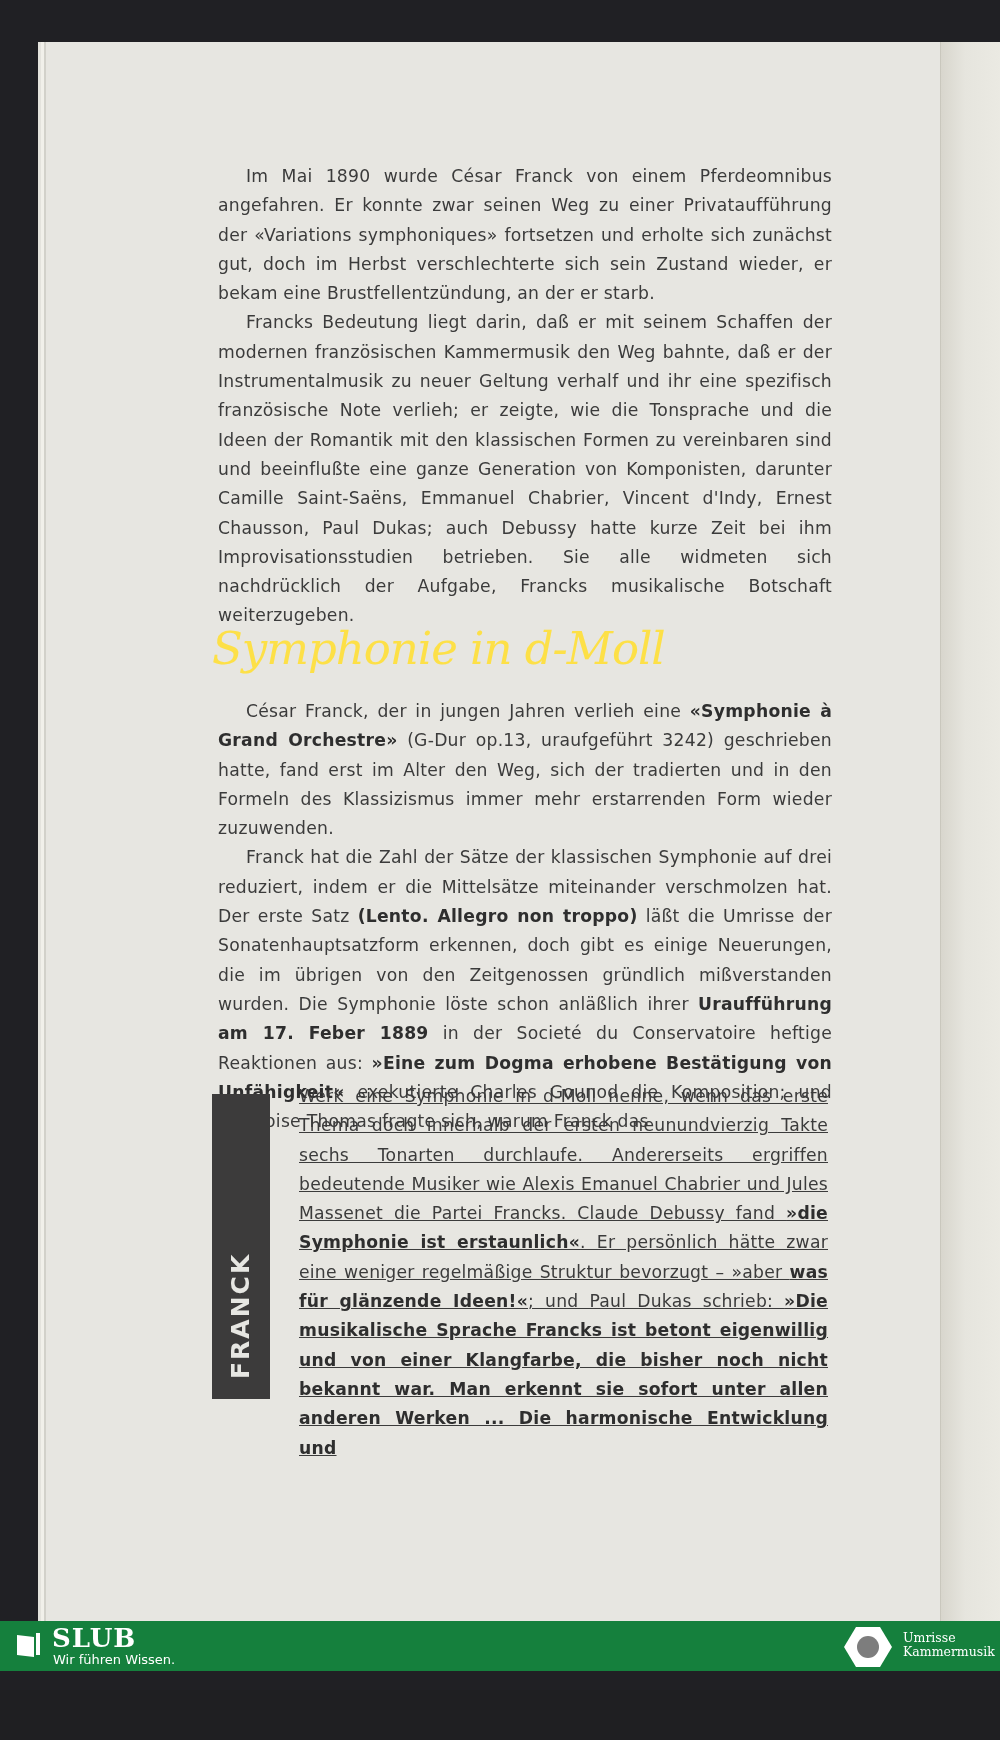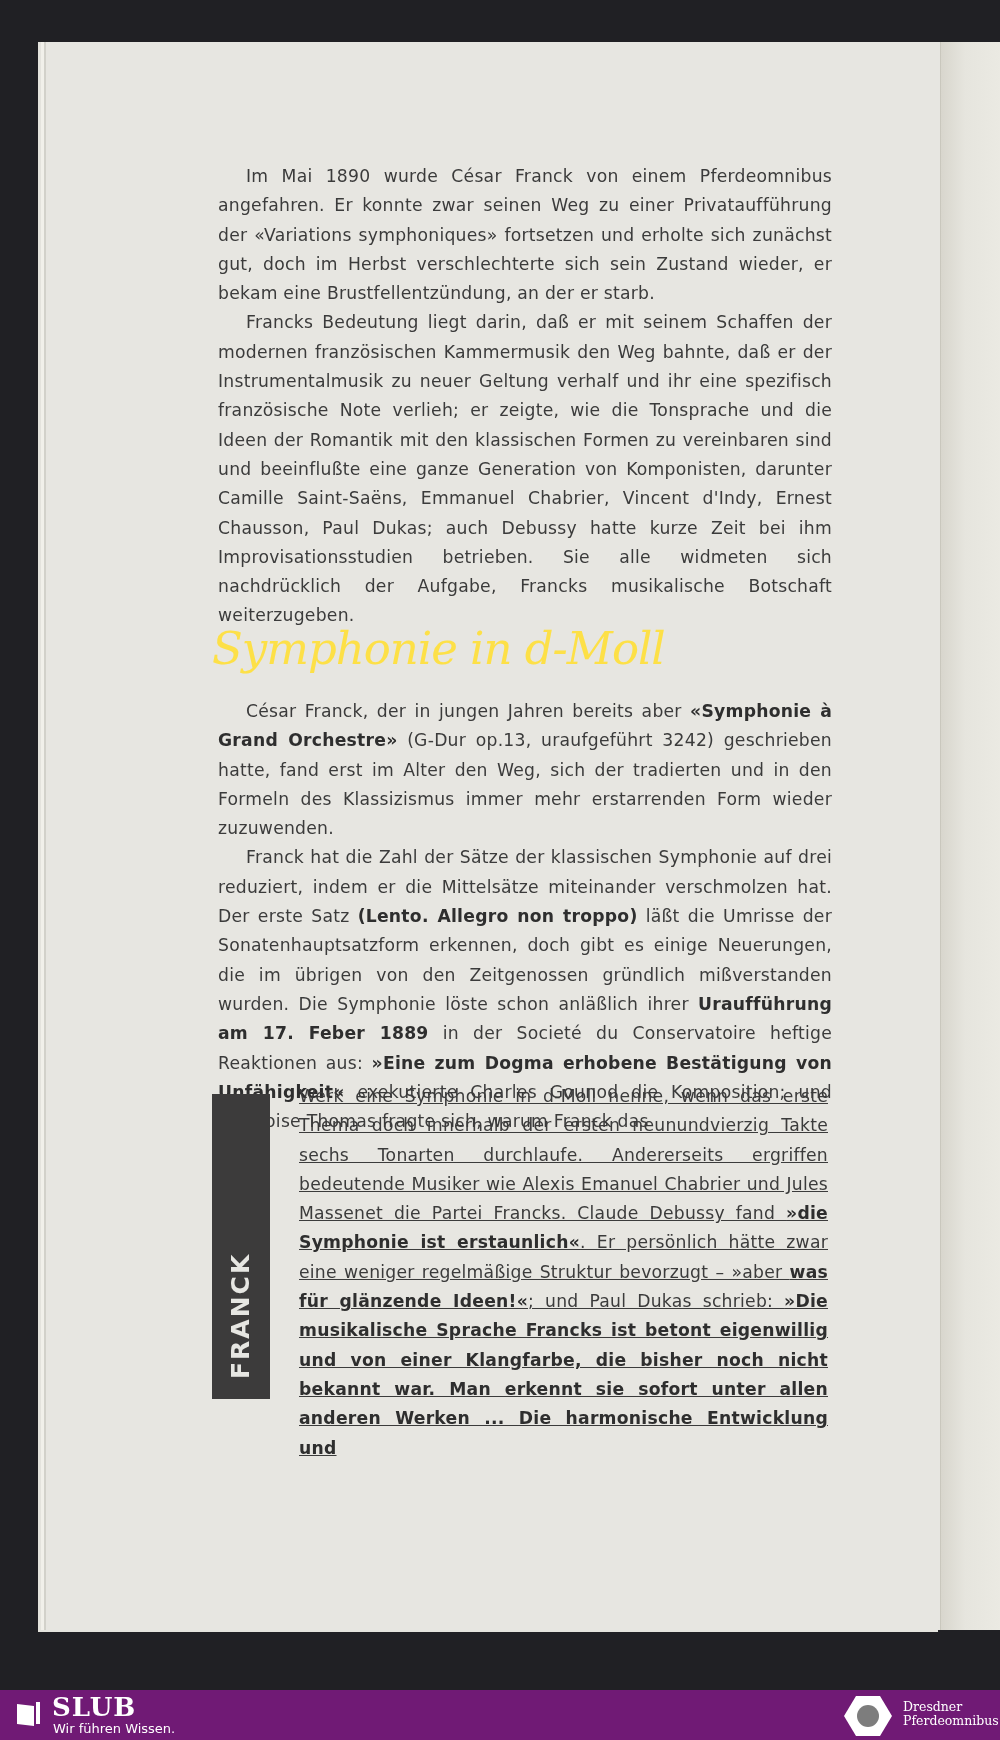--- a/index.html
+++ b/index.html
@@ -48,22 +48,22 @@
     background:#3c3b3b;
   }
   .tab-label {
     position:absolute; left:50%; bottom:20px;
     transform-origin:left bottom;
     transform:translateX(14px) rotate(-90deg);
     color:#e6e6e2; font-weight:bold; font-size:25px; letter-spacing:2px;
     white-space:nowrap;
   }
   .footer {
-    position:absolute; left:0; top:1690px; width:1000px; height:50px;
-    background:#701a75;
+    position:absolute; left:0; top:1621px; width:1000px; height:50px;
+    background:#15803d;
   }
   .slub-icon { position:absolute; left:14px; top:10px; width:28px; height:28px; }
   .slub-name {
     position:absolute; left:52px; top:2px; color:#fff;
     font-family:"DejaVu Serif", serif; font-size:26px; font-weight:bold; letter-spacing:1px;
   }
   .slub-tag {
     position:absolute; left:53px; top:31px; color:#fff; font-size:13px;
   }
   .phil-icon { position:absolute; left:843px; top:4px; width:50px; height:44px; }
@@ -82,21 +82,21 @@
 <div class="page"></div>
 
 <div class="text-block" id="block1">
   <p>Im Mai 1890 wurde César Franck von einem Pferdeomnibus angefahren. Er konnte zwar seinen Weg zu einer Privataufführung der «Variations symphoniques» fortsetzen und erholte sich zunächst gut, doch im Herbst verschlechterte sich sein Zustand wieder, er bekam eine Brustfellentzündung, an der er starb.</p>
   <p>Francks Bedeutung liegt darin, daß er mit seinem Schaffen der modernen französischen Kammermusik den Weg bahnte, daß er der Instrumentalmusik zu neuer Geltung verhalf und ihr eine spezifisch französische Note verlieh; er zeigte, wie die Tonsprache und die Ideen der Romantik mit den klassischen Formen zu vereinbaren sind und beeinflußte eine ganze Generation von Komponisten, darunter Camille Saint-Saëns, Emmanuel Chabrier, Vincent d'Indy, Ernest Chausson, Paul Dukas; auch Debussy hatte kurze Zeit bei ihm Improvisationsstudien betrieben. Sie alle widmeten sich nachdrücklich der Aufgabe, Francks musikalische Botschaft weiterzugeben.</p>
 </div>
 
 <div class="heading">Symphonie in d-Moll</div>
 
 <div class="text-block" id="block2">
-  <p><span>César Franck, der in jungen Jahren bereits aber </span><b>«Symphonie à Grand Orchestre»</b><span> (G-Dur op.13, uraufgeführt 3242) geschrieben hatte, fand erst im Alter den Weg, sich der tradierten und in den Formeln des Klassizismus immer mehr erstarrenden Form wieder zuzuwenden.</span></p>
+  <p><span>César Franck, der in jungen Jahren verlieh eine </span><b>«Symphonie à Grand Orchestre»</b><span> (G-Dur op.13, uraufgeführt 3242) geschrieben hatte, fand erst im Alter den Weg, sich der tradierten und in den Formeln des Klassizismus immer mehr erstarrenden Form wieder zuzuwenden.</span></p>
   <p><span>Franck hat die Zahl der Sätze der klassischen Symphonie auf drei reduziert, indem er die Mittelsätze miteinander verschmolzen hat. Der erste Satz </span><b>(Lento. Allegro non troppo)</b><span> läßt die Umrisse der Sonatenhauptsatzform erkennen, doch gibt es einige Neuerungen, die im übrigen von den Zeitgenossen gründlich mißverstanden wurden. Die Symphonie löste schon anläßlich ihrer </span><b>Uraufführung am 17. Feber 1889</b><span> in der Societé du Conservatoire heftige Reaktionen aus: </span><b>»Eine zum Dogma erhobene Bestätigung von Unfähigkeit«</b><span> exekutierte Charles Gounod die Komposition; und Ambroise Thomas fragte sich, warum Franck das</span></p>
 </div>
 
 <div class="tab">
   <div class="tab-label">FRANCK</div>
 </div>
 
 <div class="text-block" id="block3">
   <p class="noindent"><span>Werk eine Symphonie in d-Moll nenne, wenn das erste Thema doch innerhalb der ersten neunundvierzig Takte sechs Tonarten durchlaufe. Andererseits ergriffen bedeutende Musiker wie Alexis Emanuel Chabrier und Jules Massenet die Partei Francks. Claude Debussy fand </span><b>»die Symphonie ist erstaunlich«</b><span>. Er persönlich hätte zwar eine weniger regelmäßige Struktur bevorzugt – »aber </span><b>was für glänzende Ideen!«</b><span>; und Paul Dukas schrieb: </span><b>»Die musikalische Sprache Francks ist betont eigenwillig und von einer Klangfarbe, die bisher noch nicht bekannt war. Man erkennt sie sofort unter allen anderen Werken ... Die harmonische Entwicklung und</b></p>
 </div>
@@ -107,16 +107,16 @@
     <path d="M22 2 L26 2 L26 24 L22 24 Z" fill="#ffffff"></path>
   </svg>
   <div class="slub-name">SLUB</div>
   <div class="slub-tag">Wir führen Wissen.</div>
 
   <svg class="phil-icon" viewBox="0 0 50 44" id="phil-svg">
     <polygon points="13,2 37,2 49,22 37,42 13,42 1,22" fill="#ffffff"></polygon>
     <circle cx="25" cy="22" r="11" fill="#7d7d7d"></circle>
   </svg>
   <div class="phil-name">
-    <div>Dresdner</div>
-    <div>Pferdeomnibus</div>
+    <div>Umrisse</div>
+    <div>Kammermusik</div>
   </div>
 </div>
 
 </body></html>

